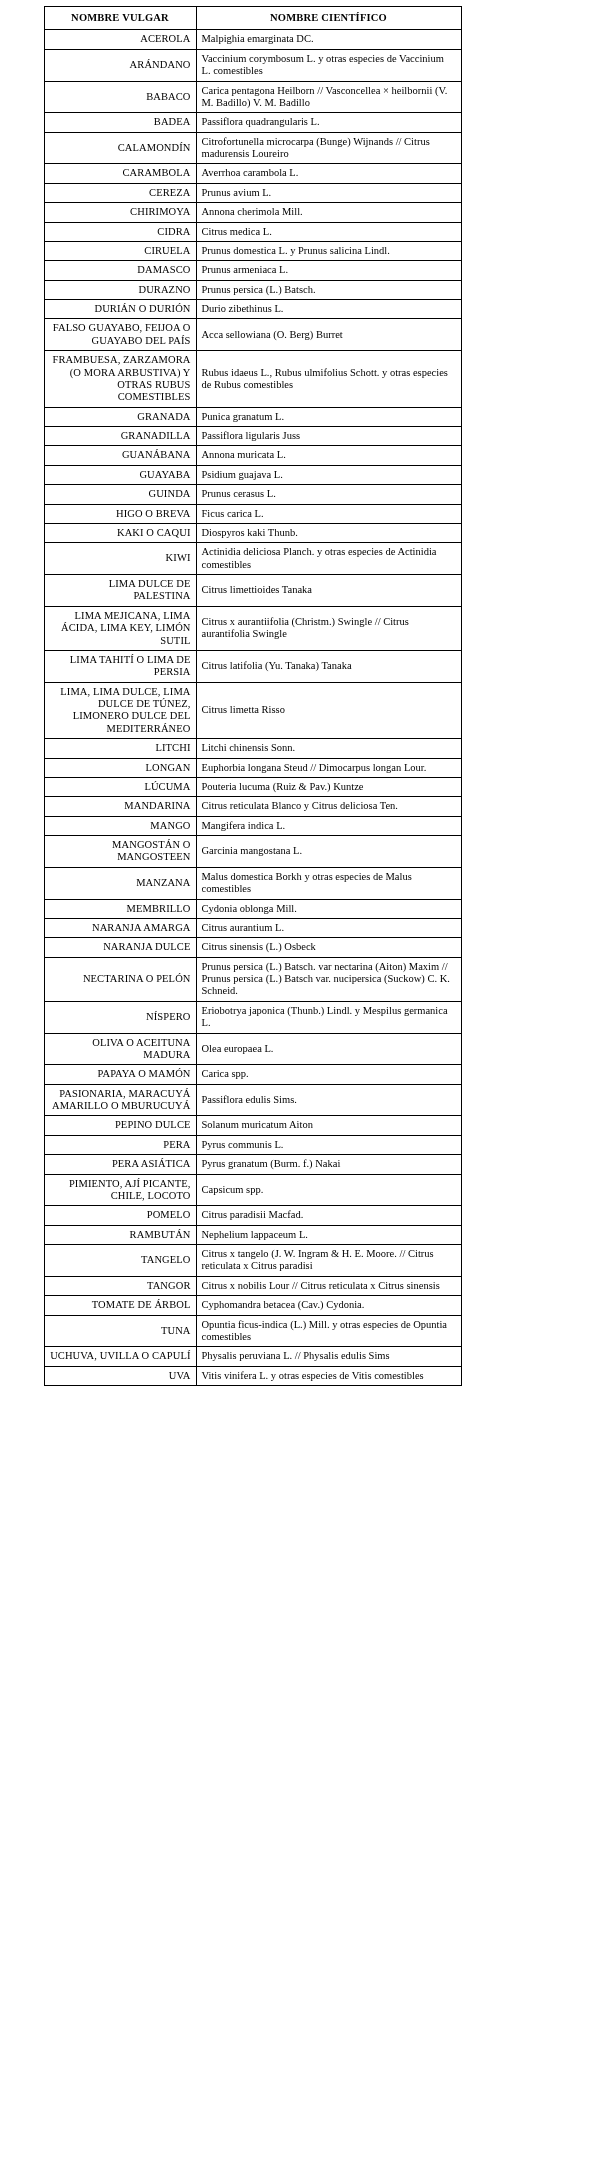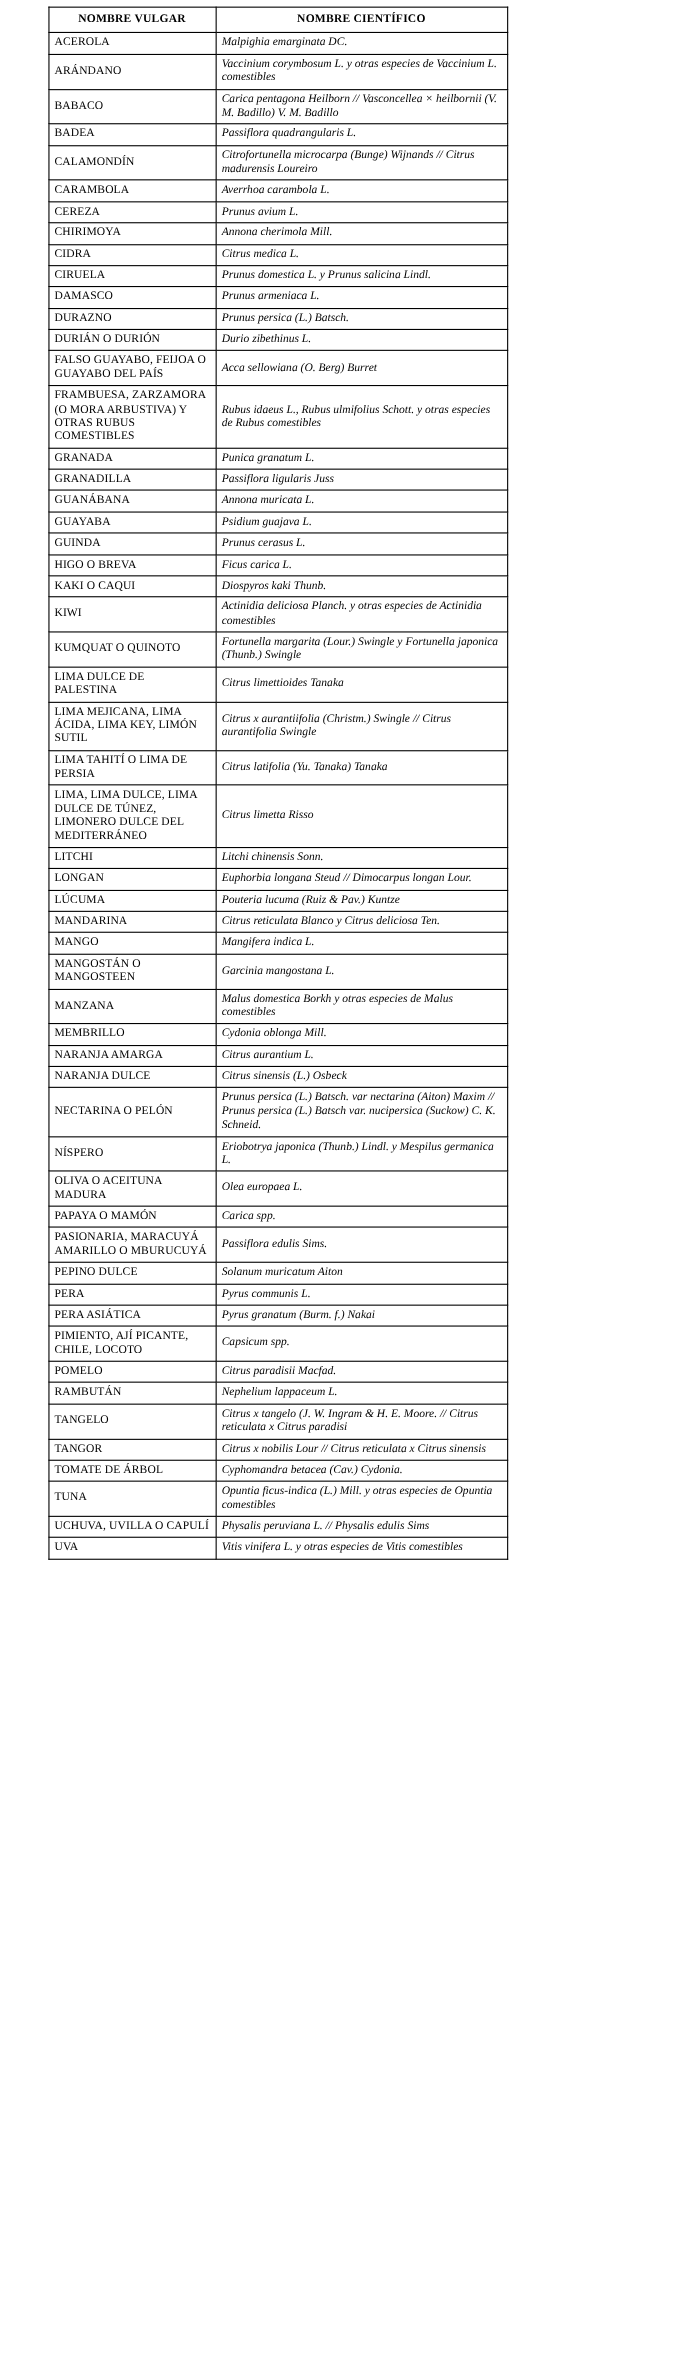--- a/index.html
+++ b/index.html
@@ -39,23 +39,23 @@
     padding-top: 5px;
     padding-bottom: 5px;
   }
   col.col-vulgar { width: 152px; }
   col.col-cientifico { width: 265px; }
 
   td.vulgar {
     text-transform: uppercase;
     font-size: 10.2px;
     letter-spacing: 0.1px;
+    text-align: right;
   }
   td.cientifico {
-    font-style: italic;
     font-size: 10.2px;
   }
 </style>
 </head>
 <body>
 
 <div class="page">
   <table class="fruit-table">
     <colgroup>
       <col class="col-vulgar">
@@ -154,24 +154,20 @@
         </tr>
         <tr>
           <td class="vulgar">KAKI O CAQUI</td>
           <td class="cientifico">Diospyros kaki Thunb.</td>
         </tr>
         <tr>
           <td class="vulgar">KIWI</td>
           <td class="cientifico">Actinidia deliciosa Planch. y otras especies de Actinidia comestibles</td>
         </tr>
         <tr>
-          <td class="vulgar">KUMQUAT O QUINOTO</td>
-          <td class="cientifico">Fortunella margarita (Lour.) Swingle y Fortunella japonica (Thunb.) Swingle</td>
-        </tr>
-        <tr>
           <td class="vulgar">LIMA DULCE DE PALESTINA</td>
           <td class="cientifico">Citrus limettioides Tanaka</td>
         </tr>
         <tr>
           <td class="vulgar">LIMA MEJICANA, LIMA ÁCIDA, LIMA KEY, LIMÓN SUTIL</td>
           <td class="cientifico">Citrus x aurantiifolia (Christm.) Swingle // Citrus aurantifolia Swingle</td>
         </tr>
         <tr>
           <td class="vulgar">LIMA TAHITÍ O LIMA DE PERSIA</td>
           <td class="cientifico">Citrus latifolia (Yu. Tanaka) Tanaka</td>

